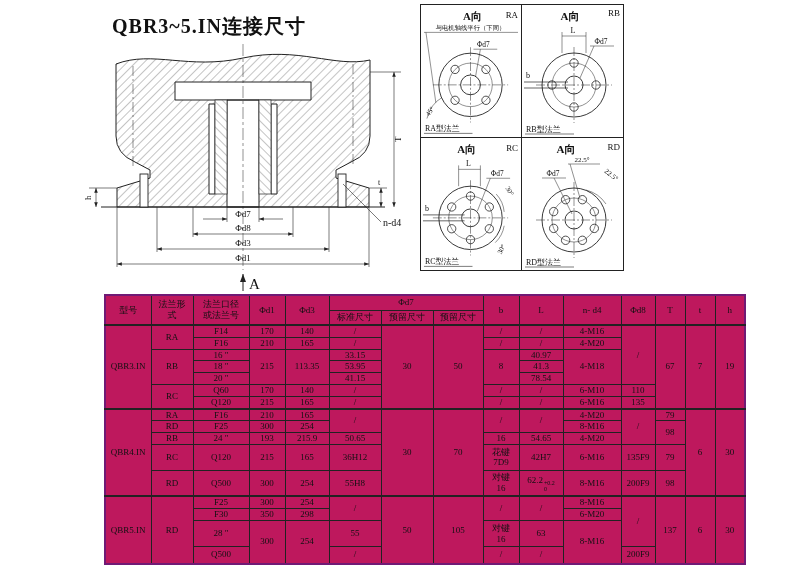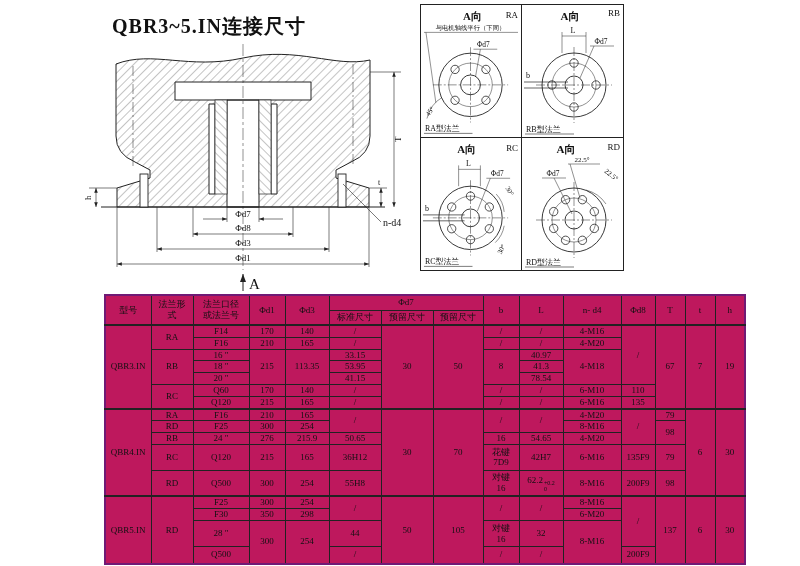--- a/index.html
+++ b/index.html
@@ -359,21 +359,21 @@
             <td>RD</td>
             <td>F25</td>
             <td>300</td>
             <td>254</td>
             <td>8-M16</td>
             <td rowspan="2">98</td>
           </tr>
           <tr>
             <td>RB</td>
             <td>24 "</td>
-            <td>276</td>
+            <td>193</td>
             <td>215.9</td>
             <td>50.65</td>
             <td>16</td>
             <td>54.65</td>
             <td>4-M20</td>
           </tr>
           <tr class="tall">
             <td>RC</td>
             <td>Q120</td>
             <td>215</td>
@@ -419,24 +419,24 @@
           <tr>
             <td>F30</td>
             <td>350</td>
             <td>298</td>
             <td>6-M20</td>
           </tr>
           <tr class="tall">
             <td>28 "</td>
             <td rowspan="2">300</td>
             <td rowspan="2">254</td>
-            <td>44</td>
+            <td>55</td>
             <td>对键
 16</td>
-            <td>32</td>
+            <td>63</td>
             <td rowspan="2">8-M16</td>
           </tr>
           <tr class="med">
             <td>Q500</td>
             <td>/</td>
             <td>/</td>
             <td>/</td>
             <td>200F9</td>
           </tr>
         </tbody>

